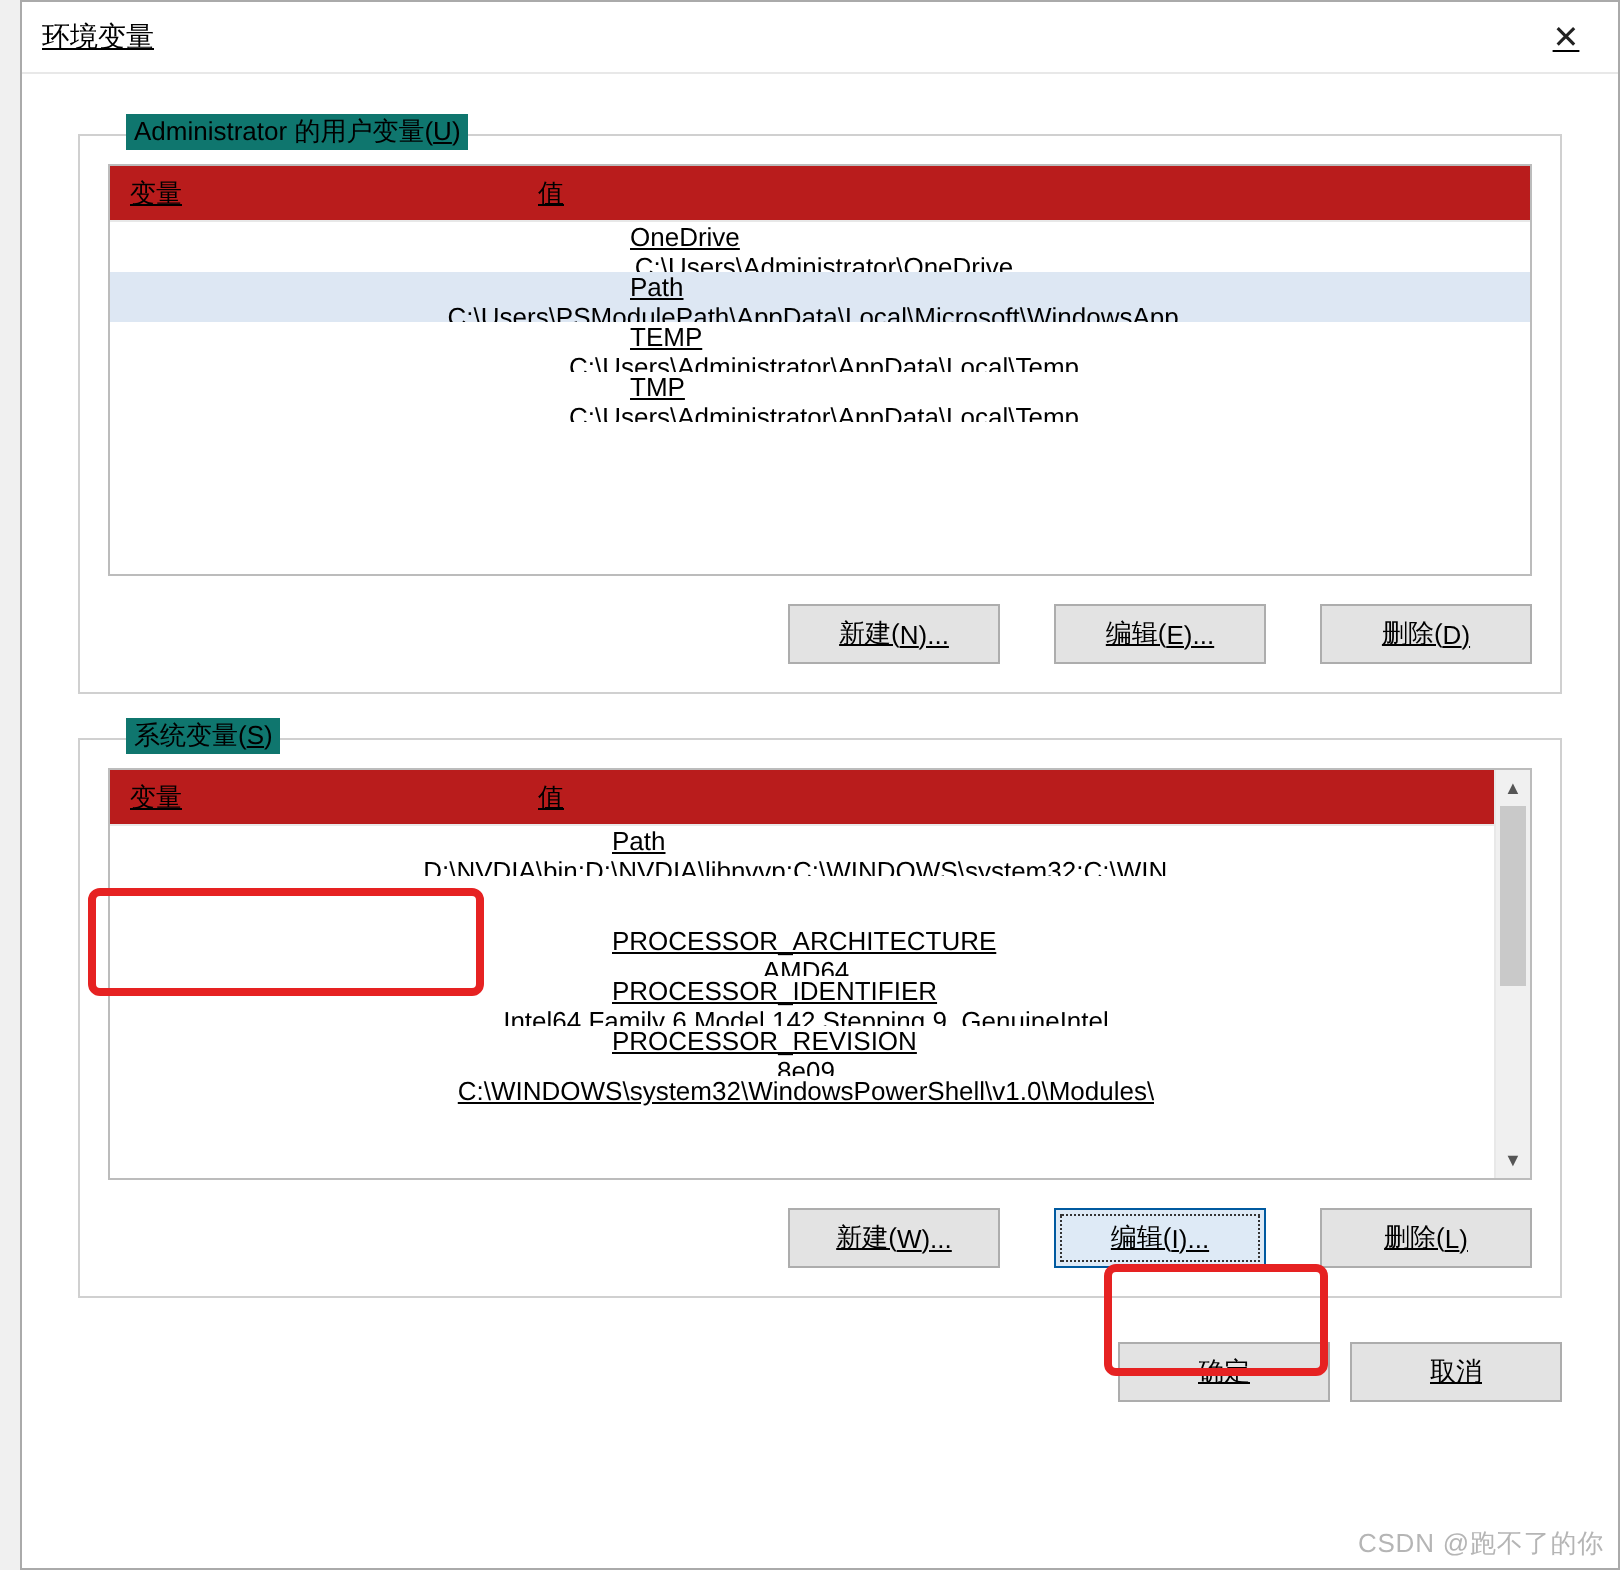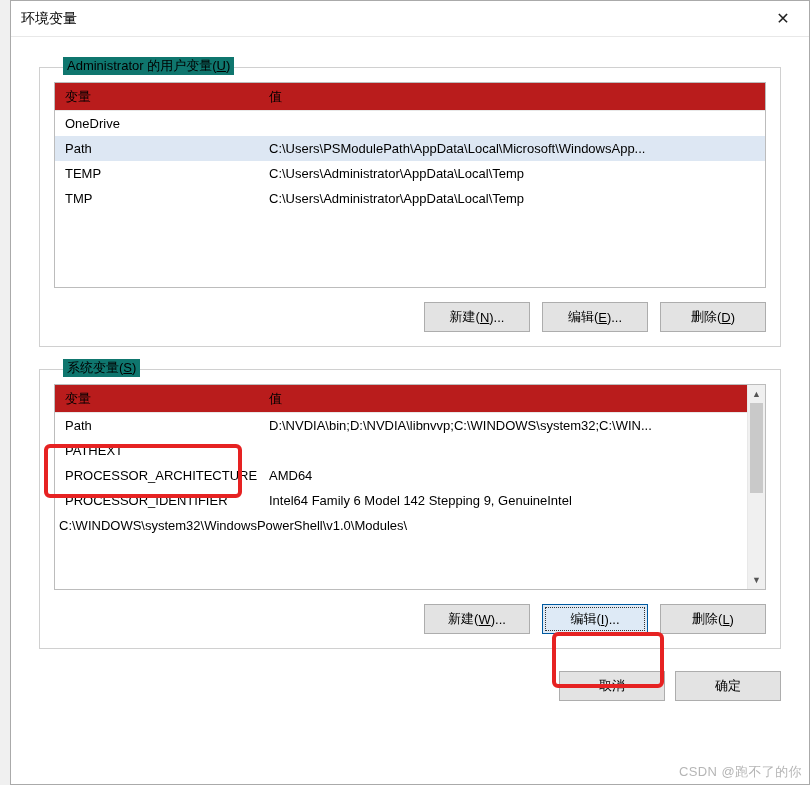--- a/index.html
+++ b/index.html
@@ -12,20 +12,21 @@
     height: 785px;
     overflow: hidden;
     position: relative;
   }
   .window {
     position: absolute;
     left: 10px; top: 0;
     width: 800px; height: 785px;
     background: #fff;
     border: 1px solid #aaa;
+    text-decoration: underline;
   }
   .titlebar {
     display: flex;
     align-items: center;
     height: 36px;
     padding: 0 6px 0 10px;
     background: #fff;
     border-bottom: 1px solid #e8e8e8;
   }
   .titlebar .title { flex: 1; font-size: 14px; }
@@ -100,28 +101,29 @@
     font-size: 13px;
   }
   .col-var { width: 210px; padding-left: 10px; }
   .col-val { flex: 1; padding-left: 4px; }
   .list-row {
     display: flex;
     height: 25px;
     align-items: center;
     font-size: 13px;
     padding: 0;
+    flex-direction: column;
   }
   .list-row .col-var { width: 210px; padding-left: 10px; white-space: nowrap; overflow: hidden; text-overflow: clip; }
   .list-row .col-val { flex: 1; padding-left: 4px; white-space: nowrap; overflow: hidden; text-overflow: ellipsis; }
   .list-row.sel { background: #dde7f3; }
   .btn-row {
     display: flex;
     justify-content: flex-end;
-    gap: 12px;
+    gap: 27px;
     margin-top: 14px;
   }
   .btn {
     width: 106px; height: 30px;
     border: 1px solid #adadad;
     background: #e3e3e3;
     font-size: 13px;
     font-family: inherit;
     display: inline-flex; align-items:center; justify-content:center;
     cursor: default;
@@ -177,20 +179,21 @@
       </div>
 
       <div class="list">
         <div class="list-header">
           <div class="col-var">变量</div>
           <div class="col-val">值</div>
         </div>
         <div id="user-rows">
             <div class="list-row">
               <div class="col-var">OneDrive</div>
+              <div class="col-val">C:\Users\Administrator\OneDrive</div>
             </div>
             <div class="list-row sel">
               <div class="col-var">Path</div>
               <div class="col-val">C:\Users\PSModulePath\AppData\Local\Microsoft\WindowsApp...</div>
             </div>
             <div class="list-row">
               <div class="col-var">TEMP</div>
               <div class="col-val">C:\Users\Administrator\AppData\Local\Temp</div>
             </div>
             <div class="list-row">
@@ -229,29 +232,32 @@
           <div class="list-header">
             <div class="col-var">变量</div>
             <div class="col-val">值</div>
           </div>
           <div id="sys-rows">
               <div class="list-row">
                 <div class="col-var">Path</div>
                 <div class="col-val">D:\NVDIA\bin;D:\NVDIA\libnvvp;C:\WINDOWS\system32;C:\WIN...</div>
               </div>
               <div class="list-row">
-                <div class="col-var">PATHEXT</div>
               </div>
               <div class="list-row">
                 <div class="col-var">PROCESSOR_ARCHITECTURE</div>
                 <div class="col-val">AMD64</div>
               </div>
               <div class="list-row">
                 <div class="col-var">PROCESSOR_IDENTIFIER</div>
                 <div class="col-val">Intel64 Family 6 Model 142 Stepping 9, GenuineIntel</div>
+              </div>
+              <div class="list-row">
+                <div class="col-var">PROCESSOR_REVISION</div>
+                <div class="col-val">8e09</div>
               </div>
               <div class="list-row">
                 <div class="col-val">C:\WINDOWS\system32\WindowsPowerShell\v1.0\Modules\</div>
               </div>
             </div>
         </div>
         <div class="scrollbar-track">
           <div class="scrollbar-arrow up">▲</div>
           <div class="scrollbar-thumb"></div>
           <div class="scrollbar-arrow down">▼</div>
@@ -271,22 +277,22 @@
         </button>
         <button class="btn">
           <span>删除(</span>
             <span class="ak">L</span>
             <span>)</span>
         </button>
       </div>
     </div>
 
     <div class="bottom-btns">
+      <button class="btn">确定</button>
       <button class="btn">取消</button>
-      <button class="btn">确定</button>
     </div>
 
   </div>
 </div>
 
 <div class="anno anno1"></div>
 <div class="anno anno2"></div>
 
 <div class="watermark">CSDN @跑不了的你</div>
 

